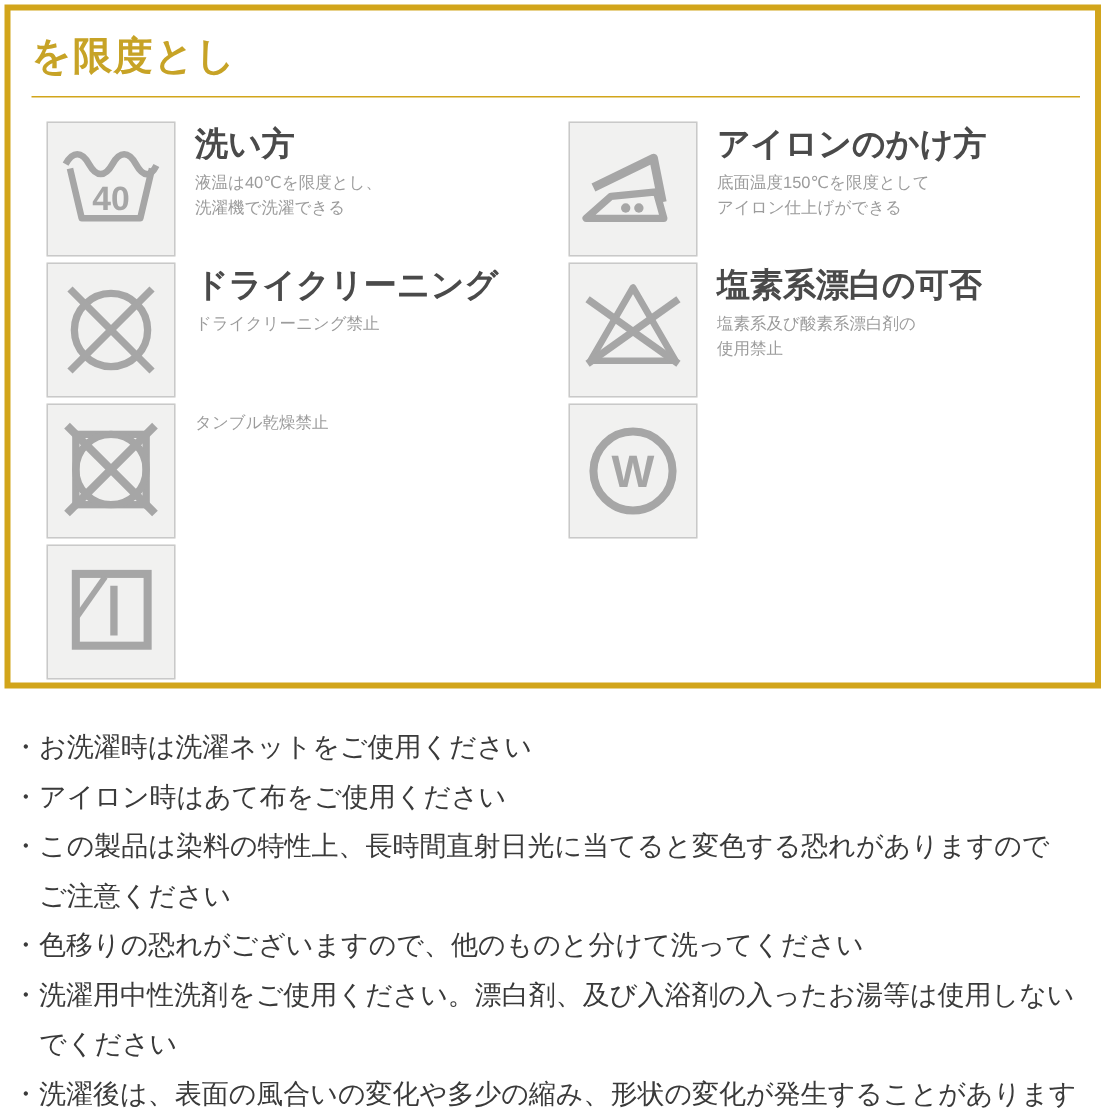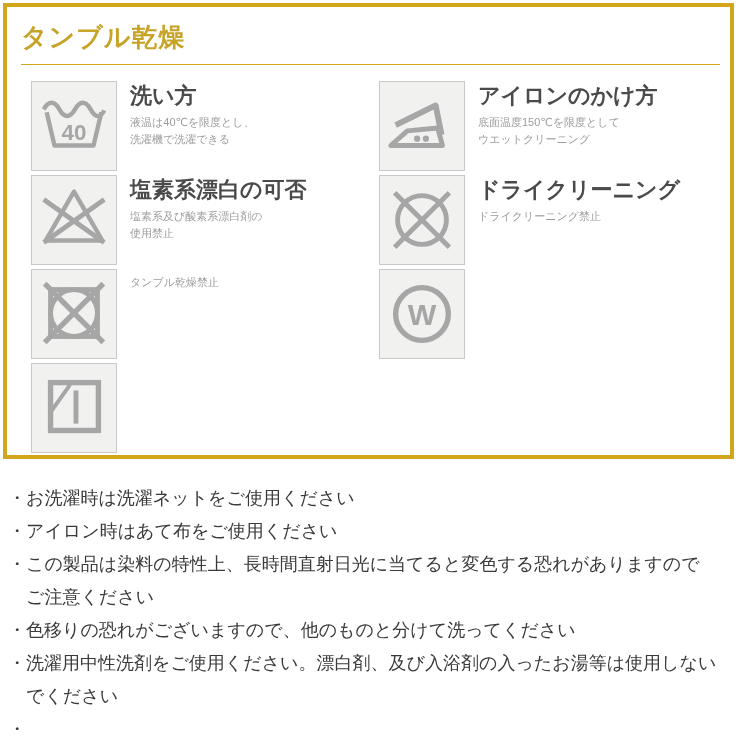--- a/index.html
+++ b/index.html
@@ -81,21 +81,21 @@
     line-height:33px;
     color:var(--note_ink);
     white-space:pre-line;
   }
   .notes .bullet{position:absolute;left:0;top:0;}
 </style>
 </head>
 <body>
 
 <div class="care-box">
-  <h1 class="page-title">タンブル乾燥</h1>
+  <h1 class="page-title">を限度とし</h1>
   <div class="title-underline"></div>
 
   <div class="grid">
 
     <div class="item">
       <div class="icon-box">
         <svg viewBox="0 0 86 86" aria-hidden="true">
           <path d="M12,26 c5,-9 11,-9 16,0 c5,9 11,9 16,0 c5,-9 11,-9 16,0 c5,9 10,9 14,1" fill="none" stroke="currentColor" stroke-width="4.5"></path>
           <path d="M15,29 L23,63 L63,63 L71,29" fill="none" stroke="currentColor" stroke-width="4.5" stroke-linejoin="round"></path>
           <text x="43" y="57" text-anchor="middle" font-size="23" font-weight="bold" fill="currentColor">40</text>
@@ -113,50 +113,50 @@
         <svg viewBox="0 0 86 86" aria-hidden="true">
           <path d="M16,42 L57,22 L63,52" fill="none" stroke="currentColor" stroke-width="6" stroke-linejoin="round"></path>
           <path d="M11,63 L64,63 L59,45 L28,48 Z" fill="none" stroke="currentColor" stroke-width="5" stroke-linejoin="round"></path>
           <circle cx="38" cy="56" r="3.2" fill="currentColor"></circle>
           <circle cx="47" cy="56" r="3.2" fill="currentColor"></circle>
         </svg>
       </div>
       <div class="item-text">
         <div class="item-title">アイロンのかけ方</div>
         <div class="item-desc">底面温度150℃を限度として
-ウエットクリーニング</div>
+アイロン仕上げができる</div>
+      </div>
+    </div>
+
+    <div class="item">
+      <div class="icon-box">
+        <svg viewBox="0 0 86 86" aria-hidden="true">
+          <circle cx="43" cy="43" r="25" fill="none" stroke="currentColor" stroke-width="5"></circle>
+          <line x1="15" y1="15" x2="71" y2="71" stroke="currentColor" stroke-width="5"></line>
+          <line x1="71" y1="15" x2="15" y2="71" stroke="currentColor" stroke-width="5"></line>
+        </svg>
+      </div>
+      <div class="item-text">
+        <div class="item-title">ドライクリーニング</div>
+        <div class="item-desc">ドライクリーニング禁止</div>
       </div>
     </div>
 
     <div class="item">
       <div class="icon-box">
         <svg viewBox="0 0 86 86" aria-hidden="true">
           <path d="M43,14 L14,64 L72,64 Z" fill="none" stroke="currentColor" stroke-width="4.5" stroke-linejoin="round"></path>
           <line x1="12" y1="22" x2="74" y2="66" stroke="currentColor" stroke-width="5"></line>
           <line x1="74" y1="22" x2="12" y2="66" stroke="currentColor" stroke-width="5"></line>
         </svg>
       </div>
       <div class="item-text">
         <div class="item-title">塩素系漂白の可否</div>
         <div class="item-desc">塩素系及び酸素系漂白剤の
 使用禁止</div>
-      </div>
-    </div>
-
-    <div class="item">
-      <div class="icon-box">
-        <svg viewBox="0 0 86 86" aria-hidden="true">
-          <circle cx="43" cy="43" r="25" fill="none" stroke="currentColor" stroke-width="5"></circle>
-          <line x1="15" y1="15" x2="71" y2="71" stroke="currentColor" stroke-width="5"></line>
-          <line x1="71" y1="15" x2="15" y2="71" stroke="currentColor" stroke-width="5"></line>
-        </svg>
-      </div>
-      <div class="item-text">
-        <div class="item-title">ドライクリーニング</div>
-        <div class="item-desc">ドライクリーニング禁止</div>
       </div>
     </div>
 
     <div class="item">
       <div class="icon-box">
         <svg viewBox="0 0 86 86" aria-hidden="true">
           <rect x="19" y="18" width="48" height="48" fill="none" stroke="currentColor" stroke-width="5"></rect>
           <circle cx="43" cy="42" r="24" fill="none" stroke="currentColor" stroke-width="5"></circle>
           <line x1="13" y1="12" x2="73" y2="72" stroke="currentColor" stroke-width="5.5"></line>
           <line x1="73" y1="12" x2="13" y2="72" stroke="currentColor" stroke-width="5.5"></line>
@@ -190,14 +190,14 @@
 </div>
 
 <ul class="notes">
   <li><span class="bullet">・</span><span>お洗濯時は洗濯ネットをご使用ください</span></li>
   <li><span class="bullet">・</span><span>アイロン時はあて布をご使用ください</span></li>
   <li><span class="bullet">・</span><span>この製品は染料の特性上、長時間直射日光に当てると変色する恐れがありますので
 ご注意ください</span></li>
   <li><span class="bullet">・</span><span>色移りの恐れがございますので、他のものと分けて洗ってください</span></li>
   <li><span class="bullet">・</span><span>洗濯用中性洗剤をご使用ください。漂白剤、及び入浴剤の入ったお湯等は使用しない
 でください</span></li>
-  <li><span class="bullet">・</span></li>
+  <li><span class="bullet">・</span><span>洗濯後は、表面の風合いの変化や多少の縮み、形状の変化が発生することがあります</span></li>
 </ul>
 
 </body></html>

